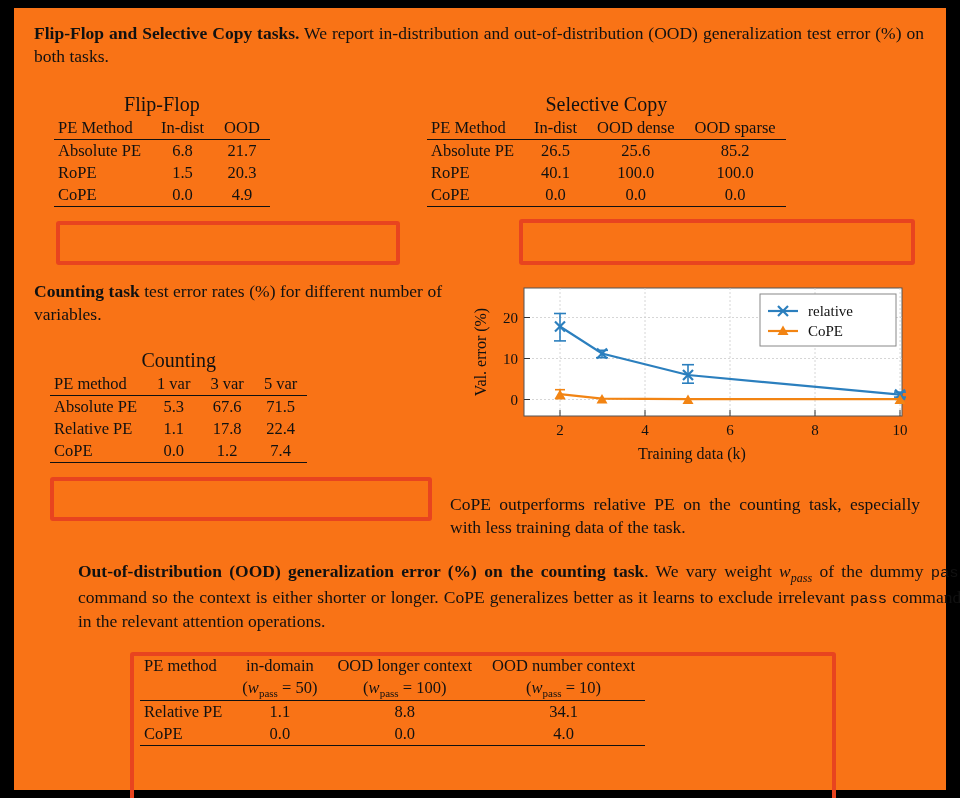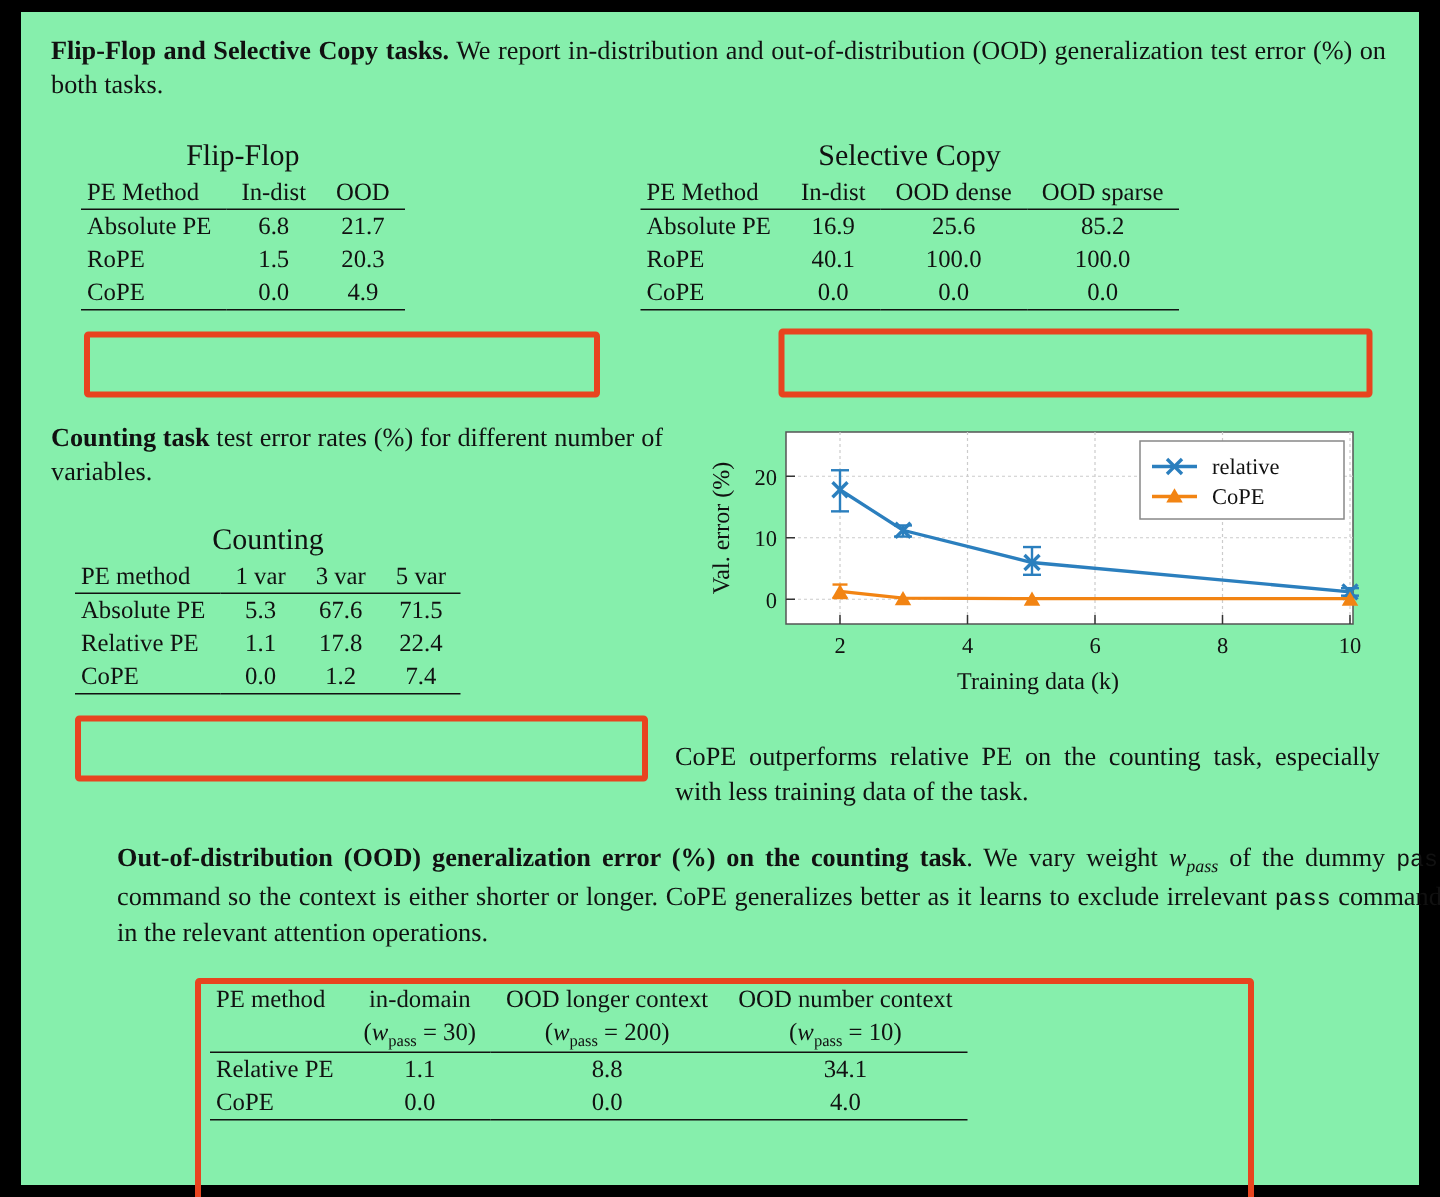--- a/index.html
+++ b/index.html
@@ -12,21 +12,21 @@
     height: 798px;
     font-family: "Liberation Serif", serif;
     overflow: hidden;
   }
   .page {
     position: absolute;
     left: 14px;
     top: 8px;
     width: 932px;
     height: 782px;
-    background: #86efac;
+    background: #f97316;
     color: #111;
   }
   .inner {
     position: absolute;
     left: 18px;
     top: 14px;
     width: 896px;
     height: 754px;
   }
   .para {
@@ -136,21 +136,21 @@
         <td colspan="4">Selective Copy</td>
       </tr>
       <tr class="rule-top rule-thin">
         <th class="left">PE Method</th>
         <th>In-dist</th>
         <th>OOD dense</th>
         <th>OOD sparse</th>
       </tr>
       <tr class="rule-top">
         <td class="left">Absolute PE</td>
-        <td>16.9</td>
+        <td>26.5</td>
         <td>25.6</td>
         <td>85.2</td>
       </tr>
       <tr>
         <td class="left">RoPE</td>
         <td>40.1</td>
         <td>100.0</td>
         <td>100.0</td>
       </tr>
       <tr class="rule-bot">
@@ -311,22 +311,22 @@
     <table class="tbl" id="ood-table">
       <tbody>
           <tr class="rule-top">
         <th class="left" style="padding-top:6px">PE method</th>
         <th style="padding-top:6px">in-domain</th>
         <th style="padding-top:6px">OOD longer context</th>
         <th style="padding-top:6px">OOD number context</th>
       </tr>
       <tr class="rule-thin">
         <th></th>
-        <th>(<span class="it">w</span><sub style="font-size:11px">pass</sub> = <span>30</span>)</th>
-        <th>(<span class="it">w</span><sub style="font-size:11px">pass</sub> = <span>200</span>)</th>
+        <th>(<span class="it">w</span><sub style="font-size:11px">pass</sub> = <span>50</span>)</th>
+        <th>(<span class="it">w</span><sub style="font-size:11px">pass</sub> = <span>100</span>)</th>
         <th>(<span class="it">w</span><sub style="font-size:11px">pass</sub> = <span>10</span>)</th>
       </tr>
       <tr class="rule-top">
         <td class="left">Relative PE</td>
         <td>1.1</td>
         <td>8.8</td>
         <td>34.1</td>
       </tr>
       <tr class="rule-bot">
         <td class="left">CoPE</td>

